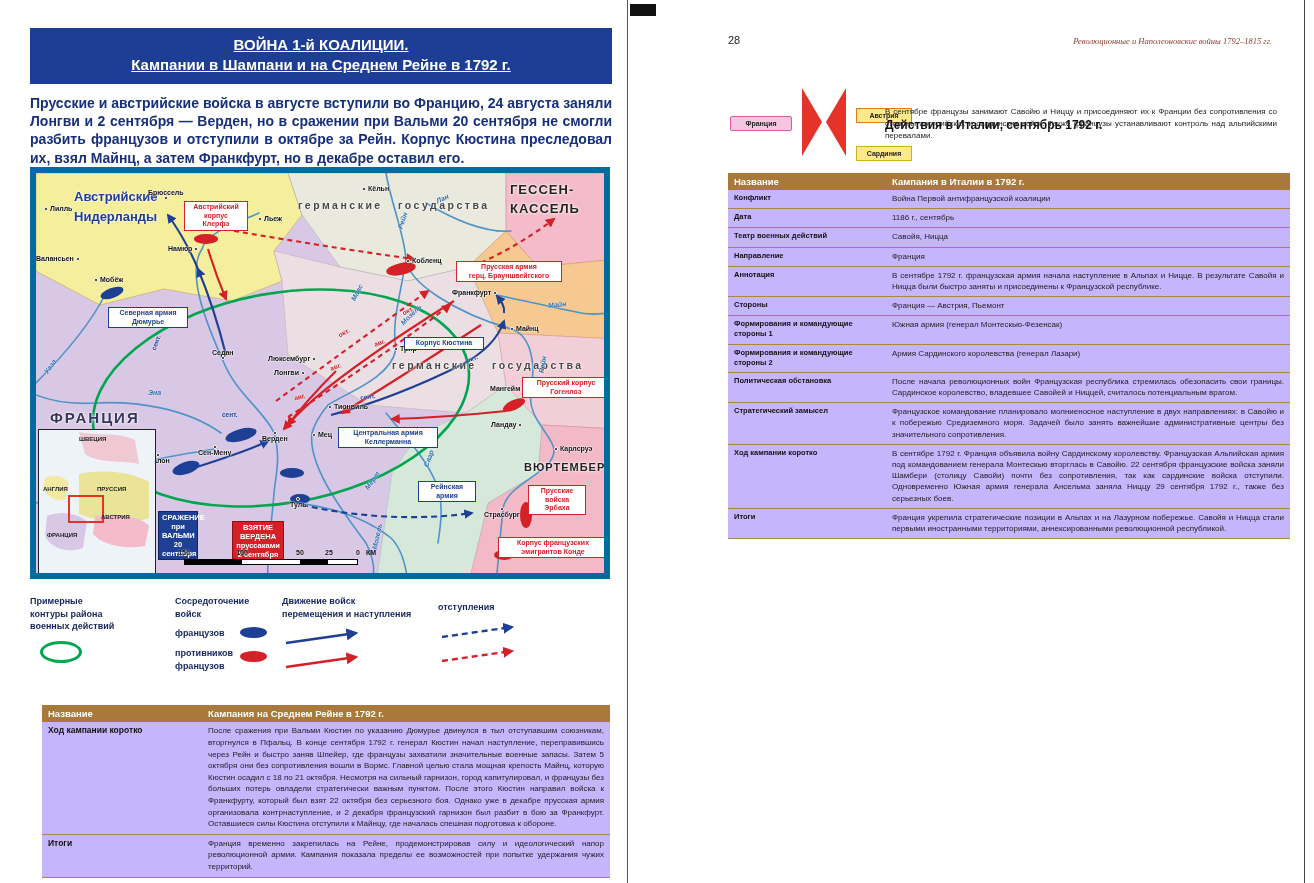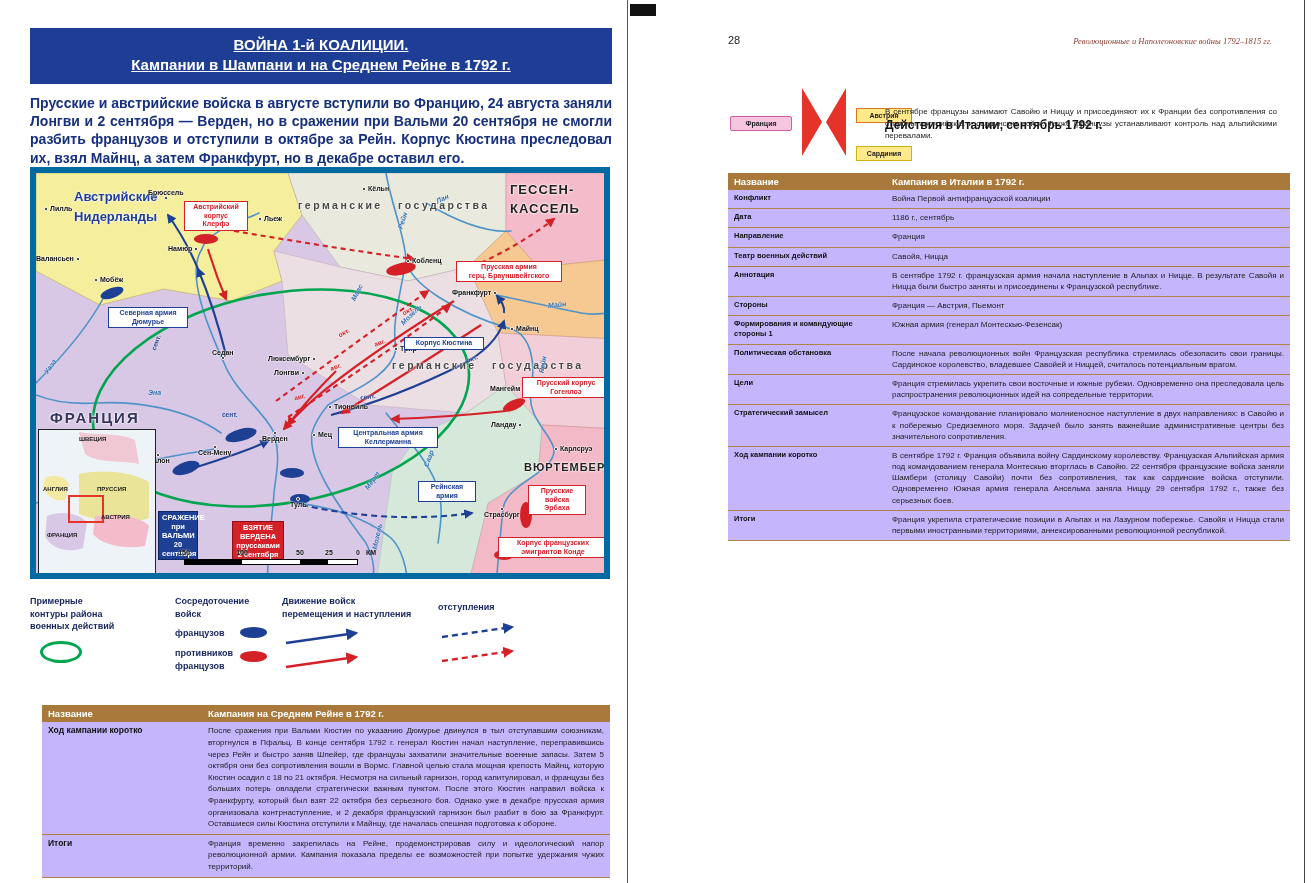--- a/index.html
+++ b/index.html
@@ -438,46 +438,46 @@
     <tbody>
       <tr>
           <td class="lbl">Конфликт</td>
           <td class="val">Война Первой антифранцузской коалиции</td>
         </tr>
       <tr>
           <td class="lbl">Дата</td>
           <td class="val">1186 г., сентябрь</td>
         </tr>
       <tr>
+          <td class="lbl">Театр военных действий</td>
+          <td class="val">Савойя, Ницца</td>
+        </tr>
+      <tr>
           <td class="lbl">Направление</td>
           <td class="val">Франция</td>
         </tr>
       <tr>
-          <td class="lbl">Театр военных действий</td>
-          <td class="val">Савойя, Ницца</td>
-        </tr>
-      <tr>
           <td class="lbl">Аннотация</td>
           <td class="val">В сентябре 1792 г. французская армия начала наступление в Альпах и Ницце. В результате Савойя и Ницца были быстро заняты и присоединены к Французской республике.</td>
         </tr>
       <tr>
           <td class="lbl">Стороны</td>
           <td class="val">Франция — Австрия, Пьемонт</td>
         </tr>
       <tr>
           <td class="lbl">Формирования и командующие стороны 1</td>
           <td class="val">Южная армия (генерал Монтескью-Фезенсак)</td>
         </tr>
       <tr>
+          <td class="lbl">Формирования и командующие стороны 2</td>
+          <td class="val">Армия Сардинского королевства (генерал Лазари)</td>
+        </tr>
+      <tr>
           <td class="lbl">Политическая обстановка</td>
           <td class="val">После начала революционных войн Французская республика стремилась обезопасить свои границы. Сардинское королевство, владевшее Савойей и Ниццей, считалось потенциальным врагом.</td>
-        </tr>
-      <tr>
-          <td class="lbl">Цели</td>
-          <td class="val">Франция стремилась укрепить свои восточные и южные рубежи. Одновременно она преследовала цель распространения революционных идей на сопредельные территории.</td>
         </tr>
       <tr>
           <td class="lbl">Стратегический замысел</td>
           <td class="val">Французское командование планировало молниеносное наступление в двух направлениях: в Савойю и к побережью Средиземного моря. Задачей было занять важнейшие административные центры без значительного сопротивления.</td>
         </tr>
       <tr>
           <td class="lbl">Ход кампании коротко</td>
           <td class="val">В сентябре 1792 г. Франция объявила войну Сардинскому королевству. Французская Альпийская армия под командованием генерала Монтескью вторглась в Савойю. 22 сентября французские войска заняли Шамбери (столицу Савойи) почти без сопротивления, так как сардинские войска отступили. Одновременно Южная армия генерала Ансельма заняла Ниццу 29 сентября 1792 г., также без серьезных боев.</td>
         </tr>
       <tr>

